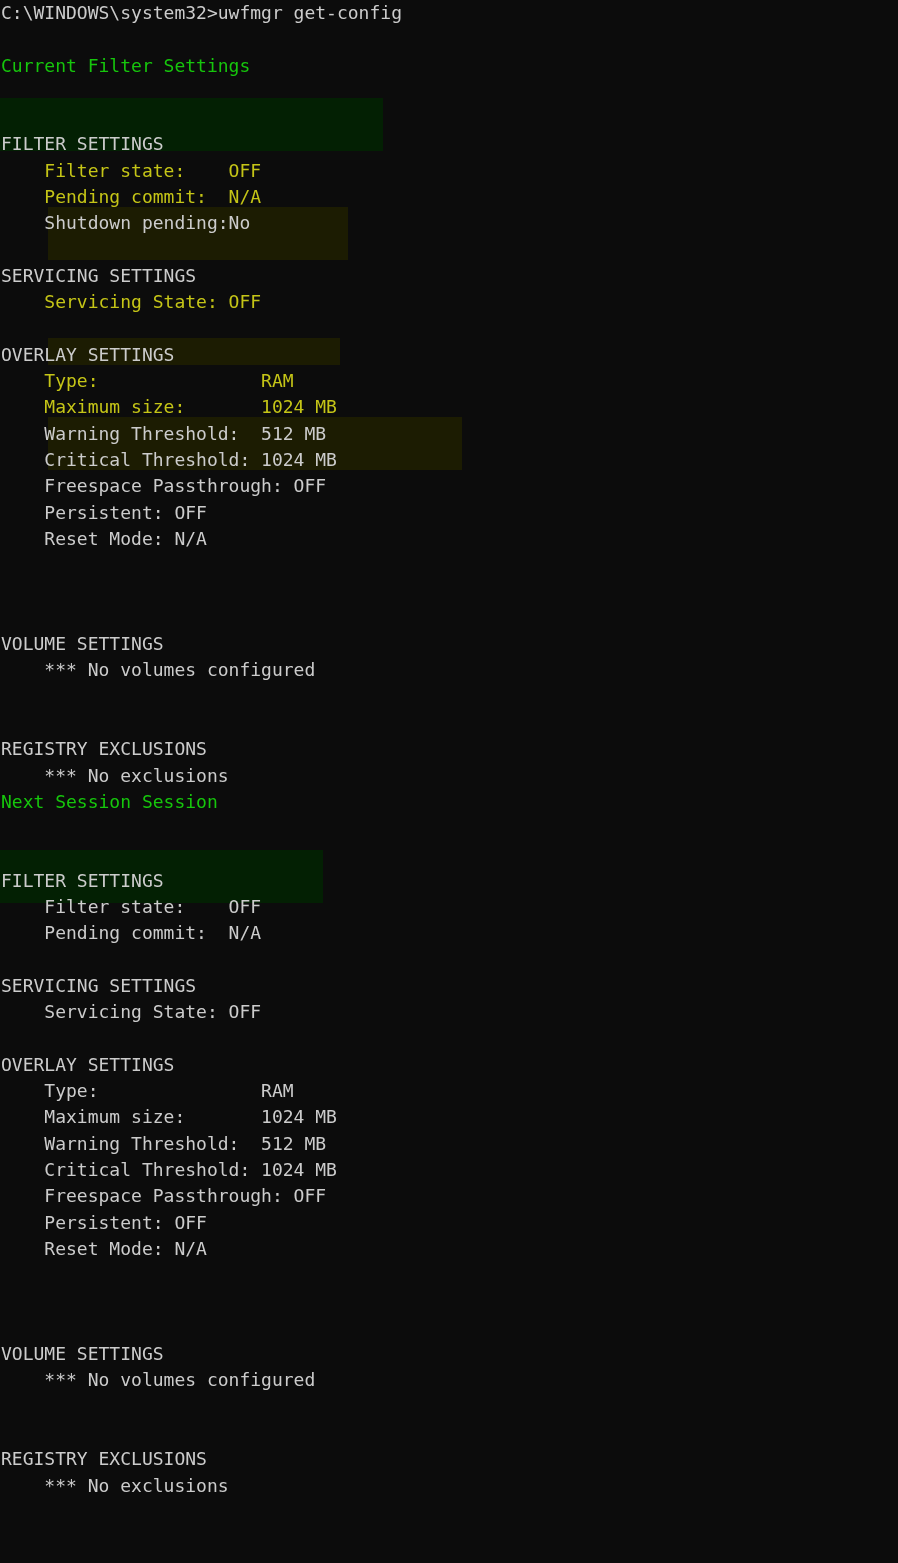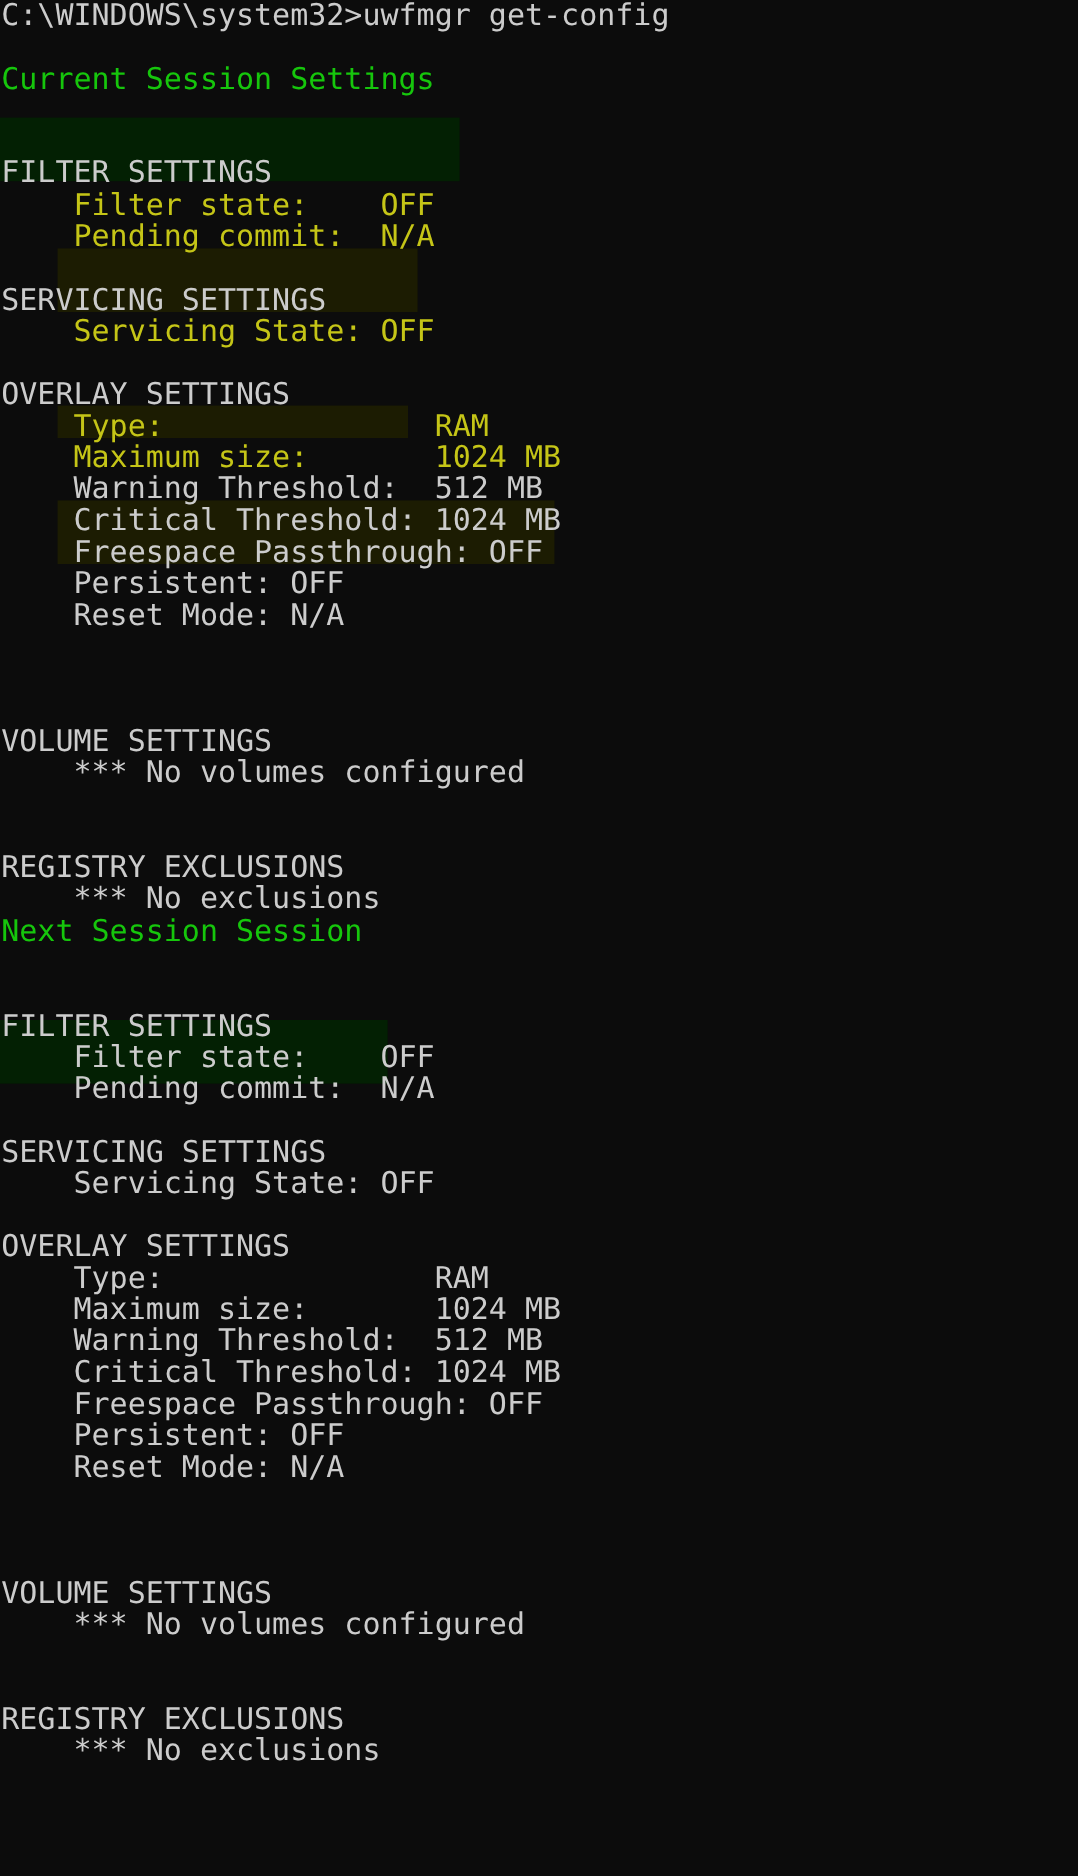--- a/index.html
+++ b/index.html
@@ -17,21 +17,21 @@
     position: relative;
     width: 898px;
     height: 1563px;
     background: #0c0c0c;
     padding: 0;
   }
   .line {
     position: relative;
     height: 26.3px;
     line-height: 26.3px;
-    font-size: 25px;
+    font-size: 18px;
     letter-spacing: 0px;
     white-space: pre;
     color: #ccccd0;
     padding-left: 1px;
   }
   .line .seg {
     white-space: pre;
   }
   
   .c-white  { color: #cccccc; }
@@ -63,27 +63,28 @@
   <div class="hlbox hl-yellow" style="left:48px;  top:207px; width:300px; height:53px;"></div>
   <div class="hlbox hl-yellow" style="left:48px;  top:338px; width:292px; height:27px;"></div>
   <div class="hlbox hl-yellow" style="left:48px;  top:417px; width:414px; height:53px;"></div>
   <div class="hlbox hl-green" style="left:0px;   top:850px; width:323px; height:53px;"></div>
 
   <div class="line txt"><span class="seg c-white">C:\WINDOWS\system32&gt;uwfmgr get-config</span></div>
 
 
   <div class="line blank"></div>
 
-  <div class="line txt"><span class="seg c-green">Current Session Settings</span></div>
+  <div class="line txt"><span class="seg c-green">Current Filter Settings</span></div>
   <div class="line blank"></div>
   <div class="line blank"></div>
 
   <div class="line txt"><span class="seg c-white">FILTER SETTINGS</span></div>
   <div class="line txt"><span class="seg c-yellow">    Filter state:    OFF</span></div>
   <div class="line txt"><span class="seg c-yellow">    Pending commit:  N/A</span></div>
+  <div class="line txt"><span class="seg c-white">    Shutdown pending:No</span></div>
 
   <div class="line blank"></div>
 
   <div class="line txt"><span class="seg c-white">SERVICING SETTINGS</span></div>
   <div class="line txt"><span class="seg c-yellow">    Servicing State: OFF</span></div>
 
   <div class="line blank"></div>
 
   <div class="line txt"><span class="seg c-white">OVERLAY SETTINGS</span></div>
   <div class="line txt"><span class="seg c-yellow">    Type:               RAM</span></div>

